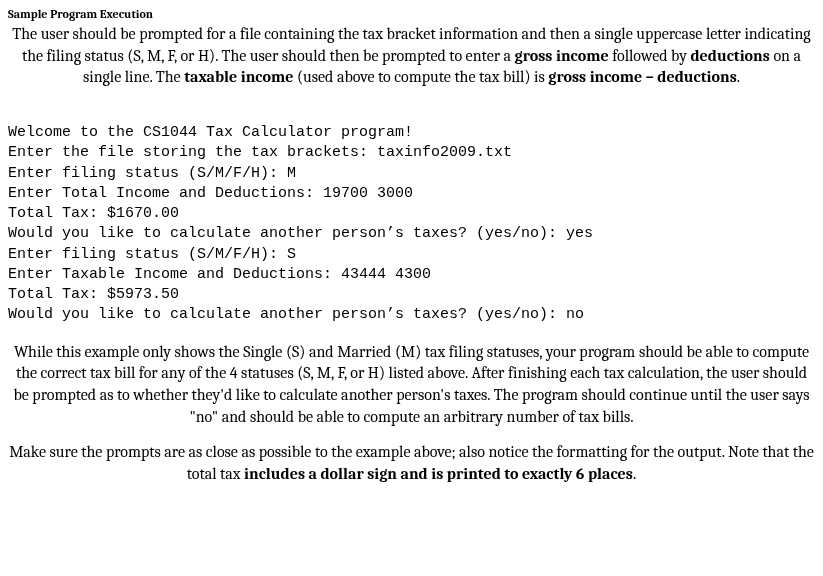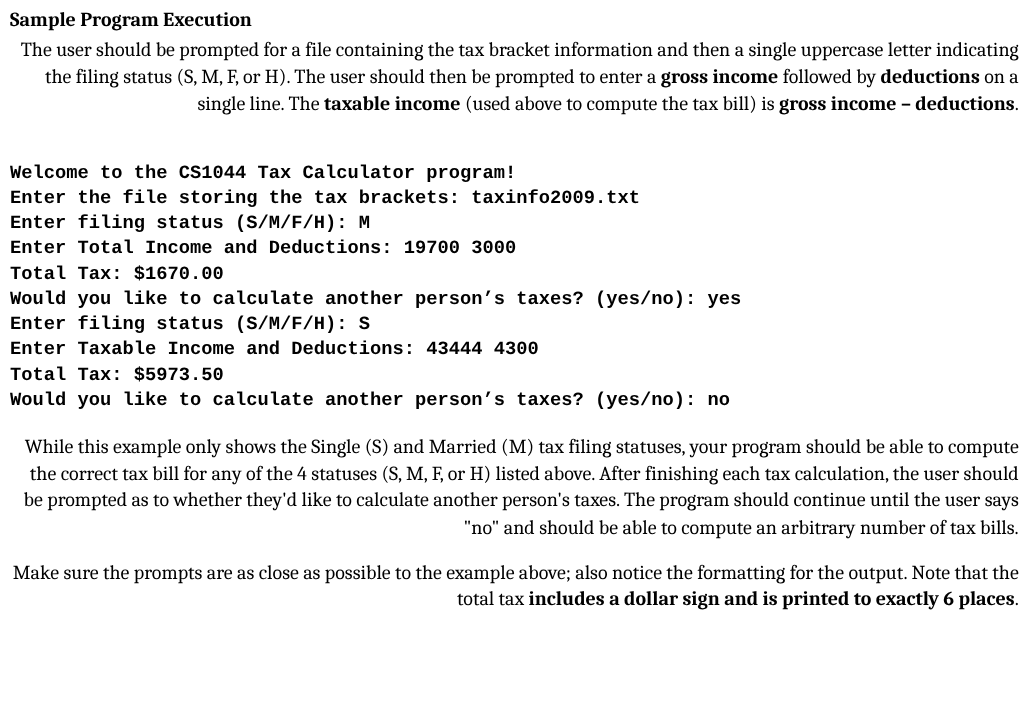--- a/index.html
+++ b/index.html
@@ -8,35 +8,34 @@
     font-family: Cambria, Georgia, "Times New Roman", serif;
     font-size: 16px;
     line-height: 1.35;
     color: #000;
     background: #fff;
     width: 823px;
     box-sizing: border-box;
   }
   .heading {
     font-weight: bold;
-    font-size: 16px;
+    font-size: 12px;
     margin: 0 0 2px 0;
   }
   .para {
     margin: 0 0 14px 0;
-    text-align: right;
+    text-align: center;
   }
   .bold { font-weight: bold; }
   .code {
     font-family: "Courier New", Courier, monospace;
     font-size: 15px;
     line-height: 1.35;
     white-space: pre;
     margin: 6px 0 16px 0;
-    font-weight: bold;
   }
 </style>
 </head>
 <body>
 
 <div class="heading">Sample Program Execution</div>
 
 <p class="para">
   <span>The user should be prompted for a file containing the tax bracket information and then a single uppercase letter indicating the filing status (S, M, F, or H). The user should then be prompted to enter a </span><span class="bold">gross income</span><span> followed by </span><span class="bold">deductions</span><span> on a single line. The </span><span class="bold">taxable income</span><span> (used above to compute the tax bill) is </span><span class="bold">gross income – deductions</span><span>.</span>
 </p>

